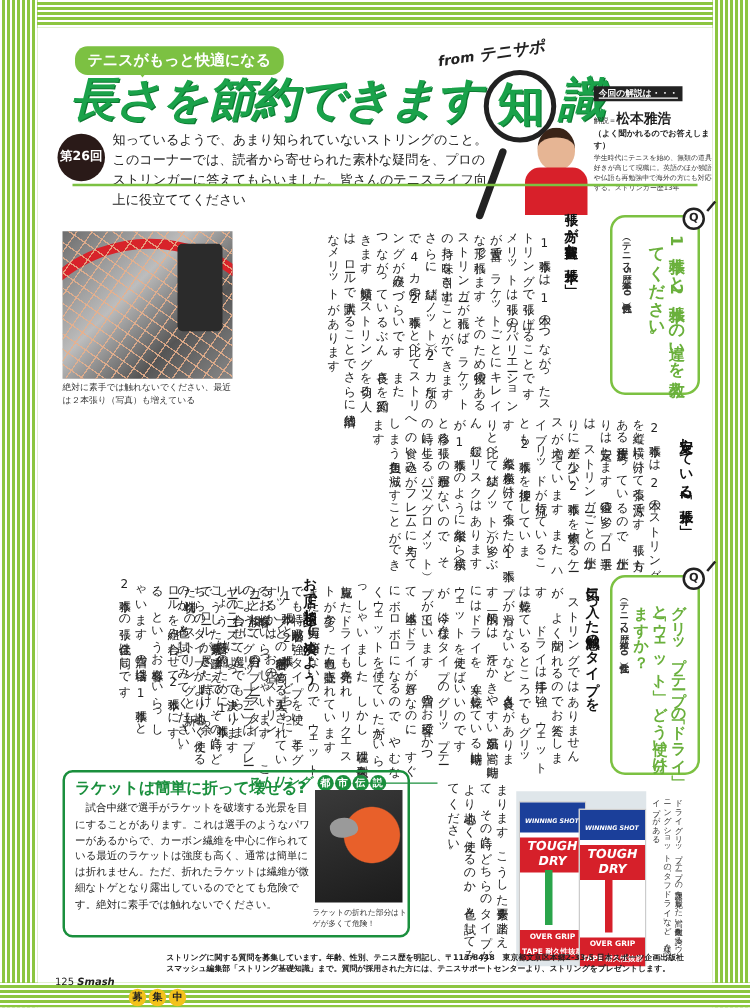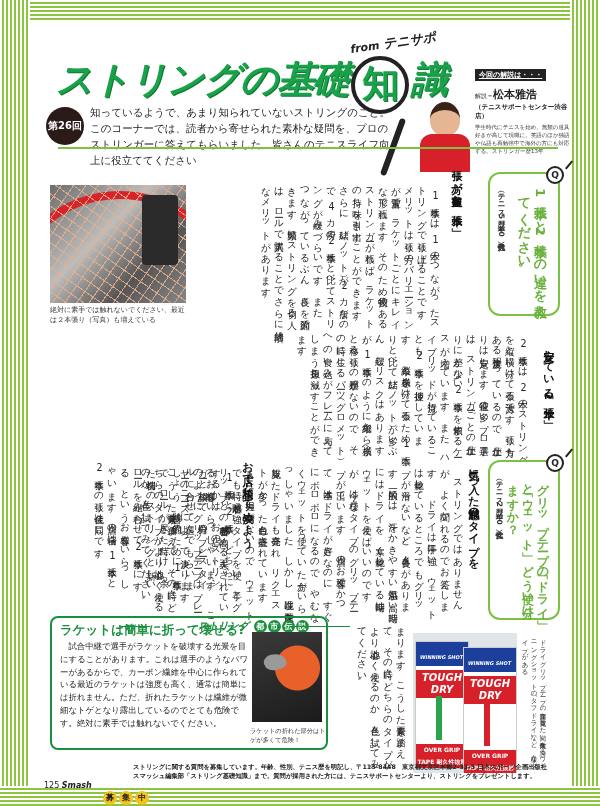--- a/index.html
+++ b/index.html
@@ -128,42 +128,43 @@
 </head>
 <body>
 
 <div class="frame-top"></div>
 <div class="frame-left"></div>
 <div class="frame-right"></div>
 <div class="frame-bottom"></div>
 
 <div class="page">
 
+  <div class="kicker">テニスがもっと快適になる</div>
   <div class="from">
     <span>from</span>
     <b>テニサポ</b>
   </div>
   <div class="title">
-    <span>ストリングの基礎</span><span class="chi">知</span><span>識</span>
+    <span>長さを節約できます</span><span class="chi">知</span><span>識</span>
   </div>
   <div class="handle"></div>
 
   <div class="issue-badge">第26回</div>
   <p class="intro">知っているようで、あまり知られていないストリングのこと。このコーナーでは、読者から寄せられた素朴な疑問を、プロのストリンガーに答えてもらいました。皆さんのテニスライフ向上に役立ててください</p>
 
   <div class="person">
     <div class="face"></div>
     <div class="body"></div>
   </div>
   <div class="commentator">
     <div class="label">今回の解説は・・・</div>
     <div class="name-row">
       <span>解説＝</span><span class="name">松本雅浩</span>
     </div>
-    <div class="aff">（テニスサポートセンター渋谷店）</div>
+    <div class="aff">（よく聞かれるのでお答えします）</div>
     <div class="bio">学生時代にテニスを始め、無類の道具好きが高じて現職に。英語のほか独語や仏語も再勉強中で海外の方にも対応する。ストリンガー歴13年</div>
   </div>
 
   <div class="hr-green"></div>
 
 
   <div class="photo1">
     <div class="rim"></div>
     <div class="strings"></div>
     <div class="mach"></div>

